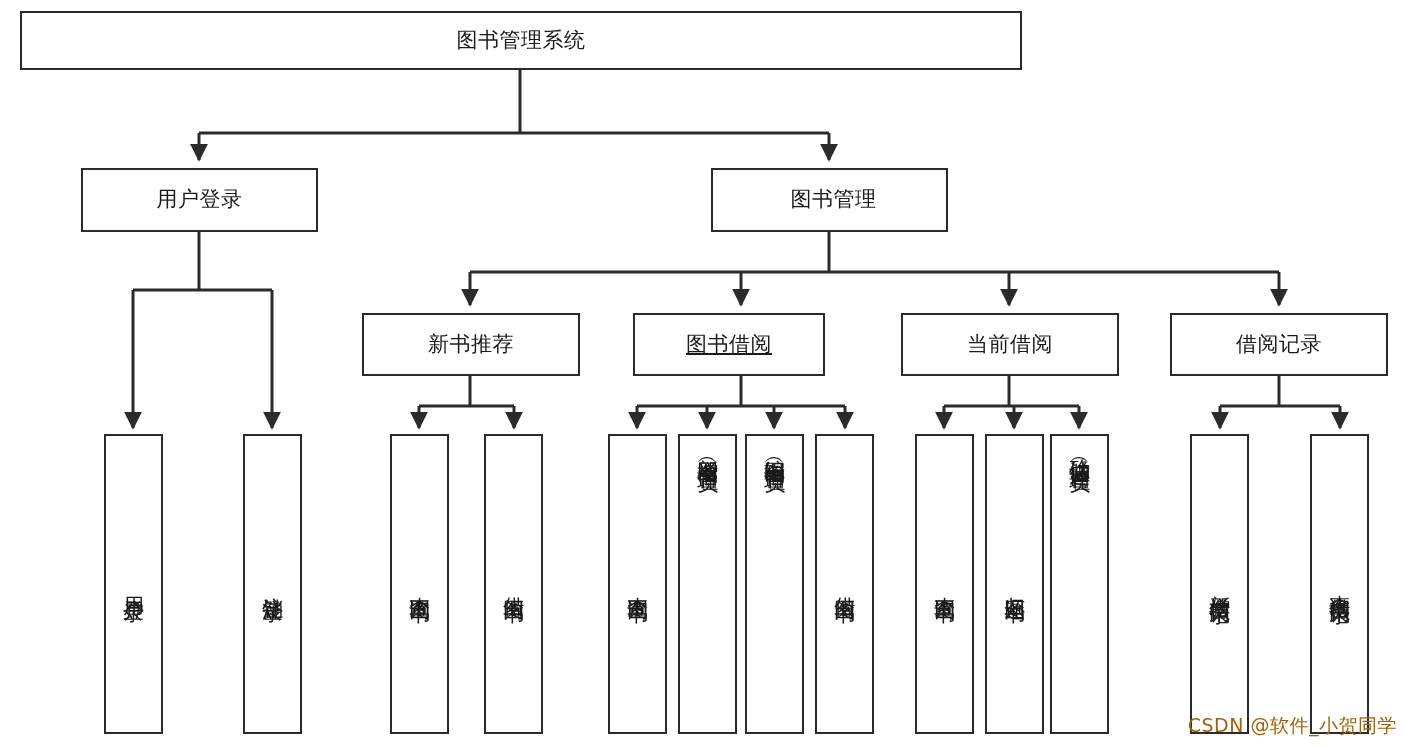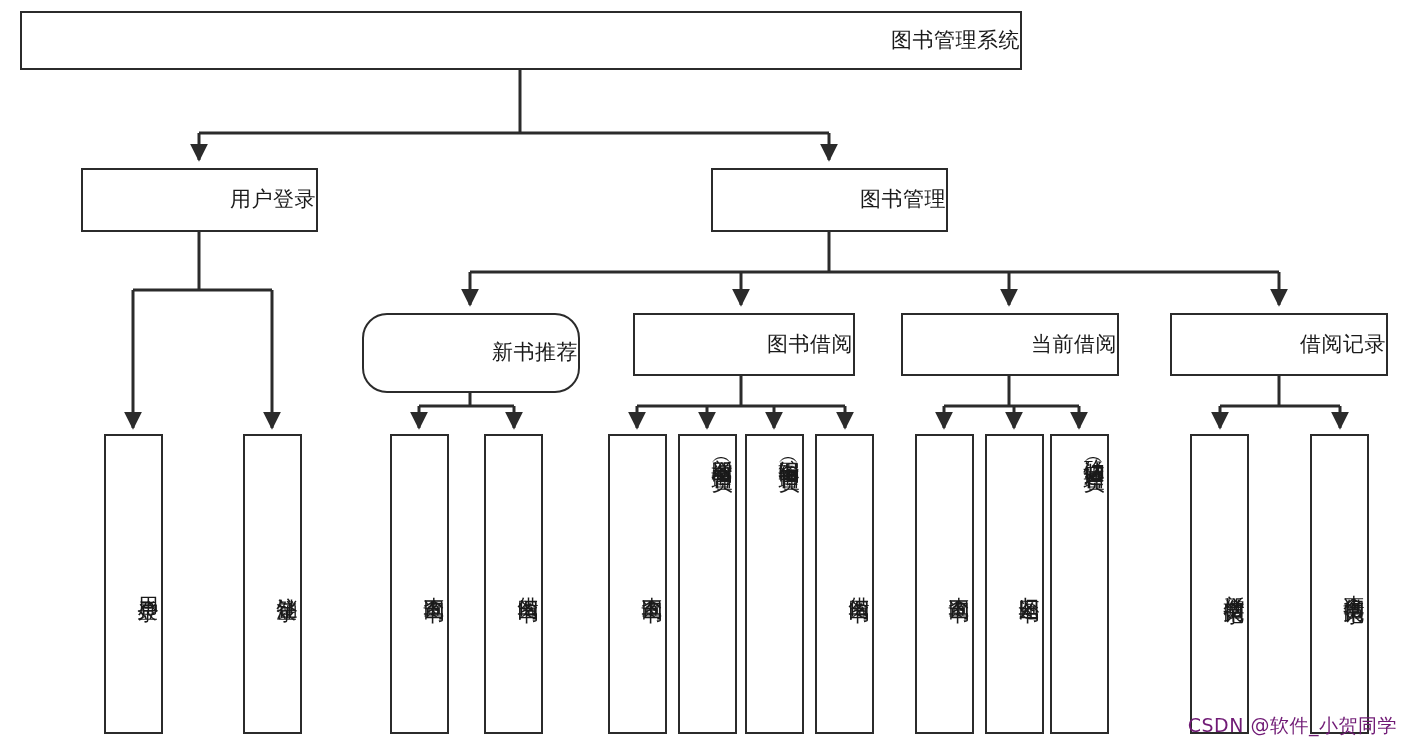--- a/index.html
+++ b/index.html
@@ -26,21 +26,21 @@
     height: 747px;
     pointer-events: none;
   }
   .node {
     position: absolute;
     box-sizing: border-box;
     border: 2px solid #2b2b2b;
     background: #ffffff;
     display: flex;
     align-items: center;
-    justify-content: flex-end;
+    justify-content: center;
     color: #1a1a1a;
   }
   .node .label {
     display: block;
     text-align: center;
     letter-spacing: 0.5px;
   }
   .node.horizontal .label {
     font-size: 21px;
     line-height: 1.2;
@@ -60,21 +60,21 @@
   }
   .node.vertical.centered {
     align-items: center;
     padding-top: 0;
   }
   .watermark {
     position: absolute;
     right: 8px;
     bottom: 8px;
     font-size: 19px;
-    color: #701a75;
+    color: #a16207;
     white-space: nowrap;
     letter-spacing: 0.5px;
   }
 </style>
 </head>
 <body>
 
 <div id="canvas">
 
   <svg class="edges" viewBox="0 0 1405 747" xmlns="http://www.w3.org/2000/svg">
@@ -135,25 +135,25 @@
   </div>
 
   <div class="node horizontal" style="left:81px; top:168px; width:237px; height:64px;">
     <span class="label">用户登录</span>
   </div>
 
   <div class="node horizontal" style="left:711px; top:168px; width:237px; height:64px;padding-left:8px;">
     <span class="label">图书管理</span>
   </div>
 
-  <div class="node horizontal" style="left:362px; top:313px; width:218px; height:80px;border-radius:25px;">
+  <div class="node horizontal" style="left:362px; top:313px; width:218px; height:63px;">
     <span class="label">新书推荐</span>
   </div>
 
-  <div class="node horizontal" style="left:633px; top:313px; width:222px; height:63px;">
+  <div class="node horizontal" style="left:633px; top:313px; width:192px; height:63px;text-decoration:underline;">
     <span class="label">图书借阅</span>
   </div>
 
   <div class="node horizontal" style="left:1170px; top:313px; width:218px; height:63px;">
     <span class="label">借阅记录</span>
   </div>
 
   <div class="node horizontal" style="left:901px; top:313px; width:218px; height:63px;">
     <span class="label">当前借阅</span>
   </div>

